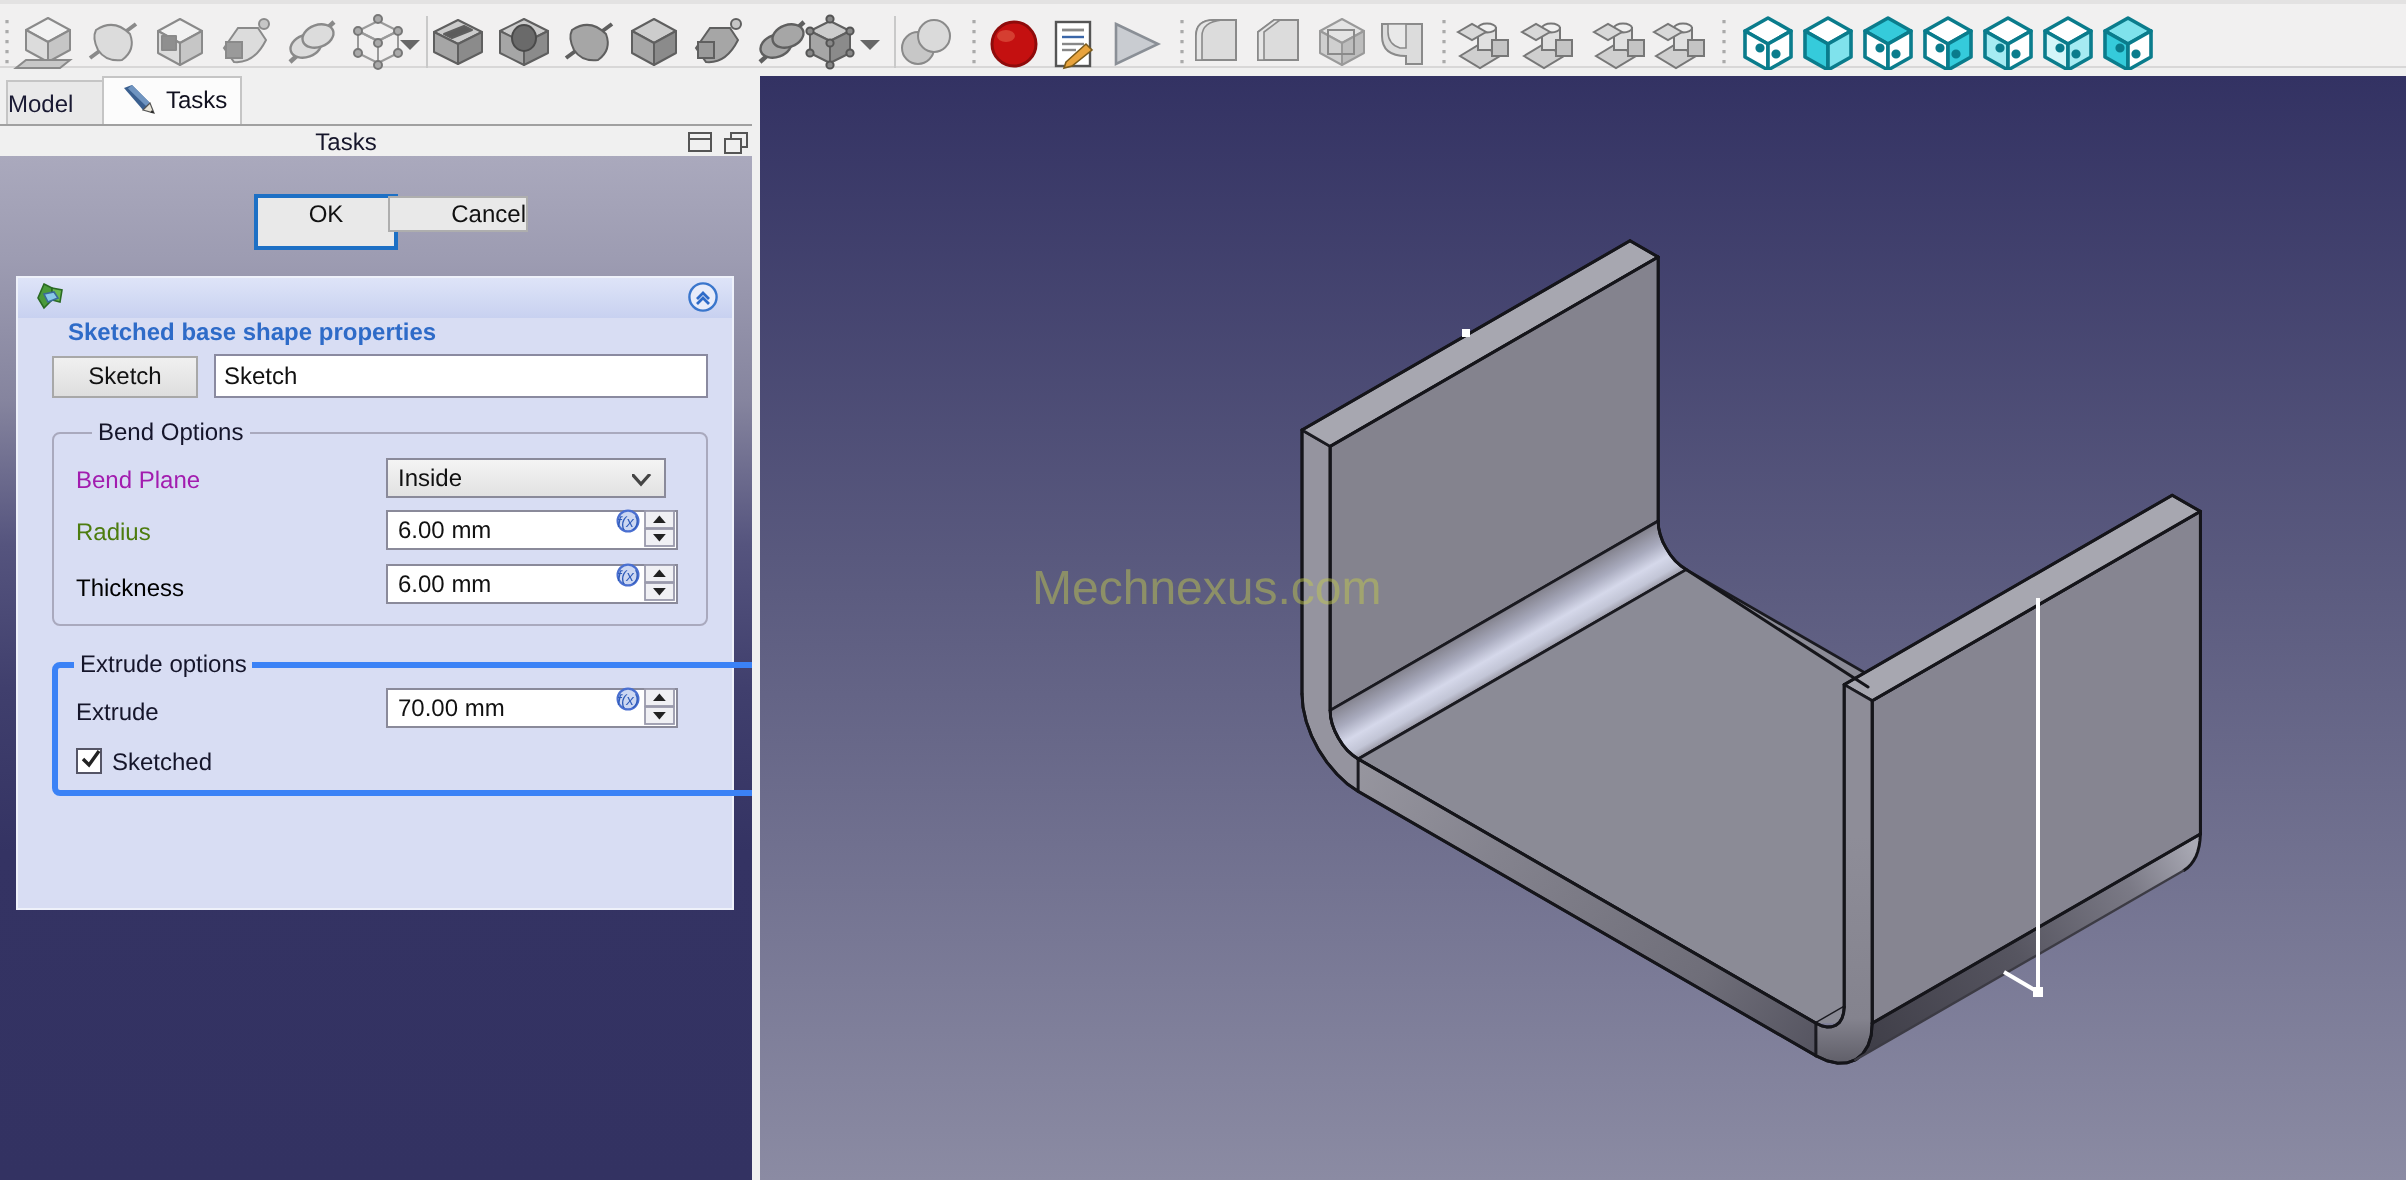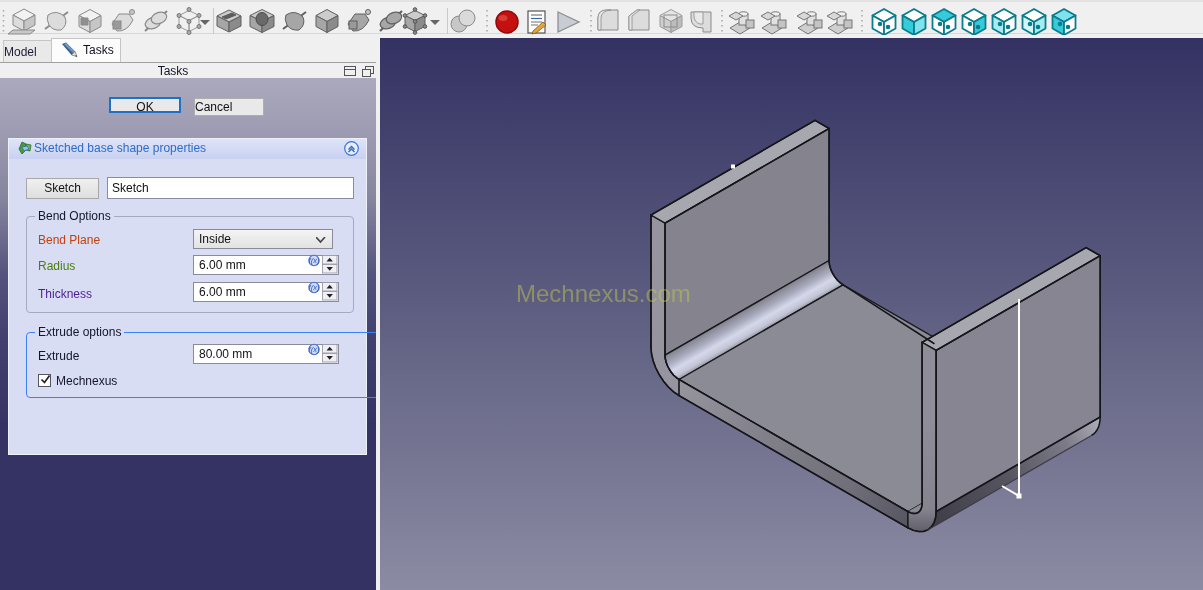--- a/index.html
+++ b/index.html
@@ -219,65 +219,65 @@
       <line x1="0.5" y1="3.5" x2="11.5" y2="3.5" stroke="#555"></line>
     </svg>
   <svg width="12" height="11" style="position:absolute;left:362px;top:3px">
       <rect x="3.5" y="0.5" width="8" height="7" fill="none" stroke="#555"></rect>
       <rect x="0.5" y="3.5" width="8" height="7" fill="#f0f0f0" stroke="#555"></rect>
     </svg>
 </div>
 
 <div class="abs" style="left:0;top:78px;width:376px;height:512px;background:linear-gradient(#aaa9bd 0%,#9d9cb2 10%,#85849e 24%,#55547e 38%,#403f6d 52%,#343363 68%,#333262 100%)">
 
-  <div class="abs" style="left:109px;top:19px;width:72px;height:16px;background:#e9e9e9;border:2px solid #1d70c5;color:#111;text-align:center;line-height:16px">OK</div>
-  <div class="abs" style="left:194px;top:20px;width:70px;height:18px;background:#e9e9e9;border:1px solid #aeaeae;color:#111;text-align:left;line-height:16px">Cancel</div>
+  <div class="abs" style="left:127px;top:19px;width:72px;height:28px;background:#e9e9e9;border:2px solid #1d70c5;color:#111;text-align:center;line-height:16px">OK</div>
+  <div class="abs" style="left:194px;top:20px;width:70px;height:18px;background:#e9e9e9;border:1px solid #aeaeae;color:#111;text-align:right;line-height:16px">Cancel</div>
 
   <div class="abs" style="left:8px;top:60px;width:359px;height:317px;background:#d8ddf3;border:1px solid #eef1fa">
 
     <div class="abs" style="left:0;top:0;width:100%;height:20px;background:linear-gradient(#dee4f8,#c8d1f0)">
       <svg width="15" height="15" style="position:absolute;left:9px;top:2px">
         <path d="M4,1 L8,3 L8,9 L4,13 L1,8 Z" fill="#4a9a3a" stroke="#2a6a22" stroke-width="0.8"></path>
         <path d="M8,3 L13,4 L12,10 L8,9 Z" fill="#6ab84f" stroke="#2a6a22" stroke-width="0.8"></path>
         <path d="M4,6 L9,5 L11,8 L6,10 Z" fill="#8ac8e8" stroke="#3a6a9a" stroke-width="0.8"></path>
       </svg>
-      <span style="position:absolute;left:25px;top:2px;font-weight:normal;color:#2e6bc8">Sketched base shape properties</span>
+      <span style="position:absolute;left:25px;top:20px;font-weight:bold;color:#2e6bc8">Sketched base shape properties</span>
       <svg width="15" height="15" style="position:absolute;right:7px;top:2px">
           <circle cx="7.5" cy="7.5" r="6.8" fill="#e8ecfa" stroke="#3a76cc" stroke-width="1.2"></circle>
           <path d="M4.5,8.5 L7.5,5.5 L10.5,8.5 M4.5,11 L7.5,8 L10.5,11" fill="none" stroke="#2e6bc8" stroke-width="1.4"></path>
         </svg>
     </div>
 
     <div class="abs" style="left:17px;top:39px;width:73px;height:21px;background:linear-gradient(#f0f0f0,#dedede);border:1px solid #a8a8a8;color:#111;text-align:center;line-height:19px">Sketch</div>
     <div class="abs" style="left:98px;top:38px;width:247px;height:22px;background:#ffffff;border:1px solid #8a8aa0;color:#111;line-height:20px;padding-left:4px">Sketch</div>
 
     <fieldset class="abs" style="left:17px;top:70px;width:328px;height:104px;border:1px solid #a9a9bd;border-radius:4px">
-      <legend style="margin-left:8px;padding:0 3px;color:#15152a">Bend Options</legend>
+      <legend style="margin-left:19px;padding:0 3px;color:#15152a">Bend Options</legend>
     </fieldset>
-    <span class="abs" style="left:29px;top:94px;color:#c2410c">Bend Plane</span>
+    <span class="abs" style="left:29px;top:94px;color:#a21caf">Bend Plane</span>
     <div class="abs" style="left:184px;top:90px;width:140px;height:20px;background:linear-gradient(#f4f4f4,#e2e2e2);border:1px solid #8a8a9a;color:#111;line-height:18px;padding-left:5px">Inside
       <svg width="10" height="7" style="position:absolute;right:6px;top:7px">
           <path d="M0,0 L4.5,5 L9,0" fill="none" stroke="#444" stroke-width="1.6"></path>
         </svg>
     </div>
     <span class="abs" style="left:29px;top:120px;color:#4d7c0f">Radius</span>
     <div class="abs" style="left:184px;top:116px;width:146px;height:20px;background:#fff;border:1px solid #8a8a9a;color:#111;line-height:18px;padding-left:5px">6.00 mm</div>
-    <span class="abs" style="left:29px;top:148px;color:#4c1d95">Thickness</span>
+    <span class="abs" style="left:29px;top:148px;color:#000000">Thickness</span>
     <div class="abs" style="left:184px;top:143px;width:146px;height:20px;background:#fff;border:1px solid #8a8a9a;color:#111;line-height:18px;padding-left:5px">6.00 mm</div>
 
-    <fieldset class="abs" style="left:17px;top:186px;width:372px;height:73px;border:1px solid #3b82f6;border-radius:4px">
+    <fieldset class="abs" style="left:17px;top:186px;width:372px;height:73px;border:3px solid #3b82f6;border-radius:4px">
       <legend style="margin-left:8px;padding:0 3px;color:#15152a">Extrude options</legend>
     </fieldset>
     <span class="abs" style="left:29px;top:210px;color:#15152a">Extrude</span>
-    <div class="abs" style="left:184px;top:205px;width:146px;height:20px;background:#fff;border:1px solid #8a8a9a;color:#111;line-height:18px;padding-left:5px">80.00 mm</div>
+    <div class="abs" style="left:184px;top:205px;width:146px;height:20px;background:#fff;border:1px solid #8a8a9a;color:#111;line-height:18px;padding-left:5px">70.00 mm</div>
     <div class="abs" style="left:29px;top:235px;width:13px;height:13px;background:#fff;border:1px solid #555566"></div>
     <svg width="13" height="13" style="position:absolute;left:30px;top:234px">
         <path d="M2.5,6.5 L5.5,9.5 L10.5,2.5" fill="none" stroke="#222" stroke-width="1.7"></path>
       </svg>
-    <span class="abs" style="left:47px;top:235px;color:#15152a">Mechnexus</span>
+    <span class="abs" style="left:47px;top:235px;color:#15152a">Sketched</span>
   </div>
 </div>
 
 <div class="abs" style="left:376px;top:38px;width:4px;height:552px;background:#f0f0f0"></div>
 
 <div class="abs" style="left:380px;top:38px;width:823px;height:408px">
     <svg width="823" height="552" viewBox="0 0 823 552" style="position:absolute;left:0;top:0">
 <defs>
 <linearGradient id="bgg" x1="0" y1="0" x2="0" y2="1">
 <stop offset="0" stop-color="#333263"></stop>

